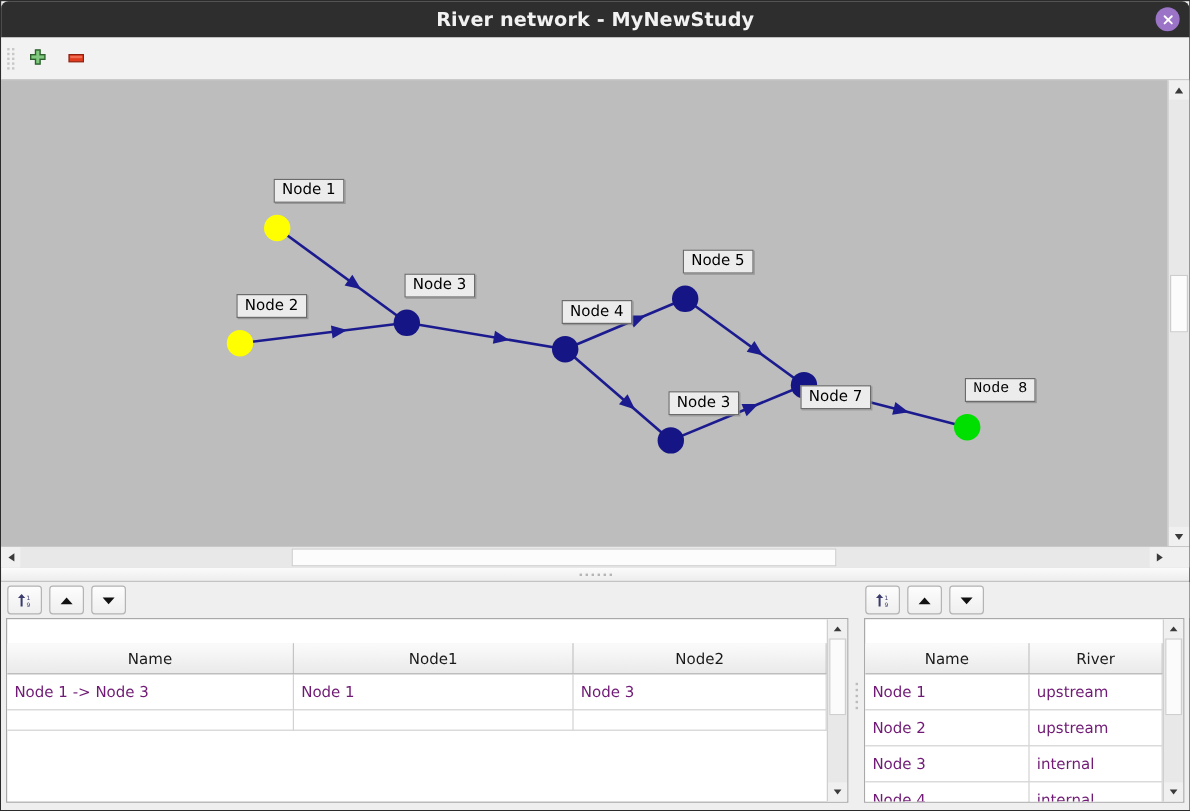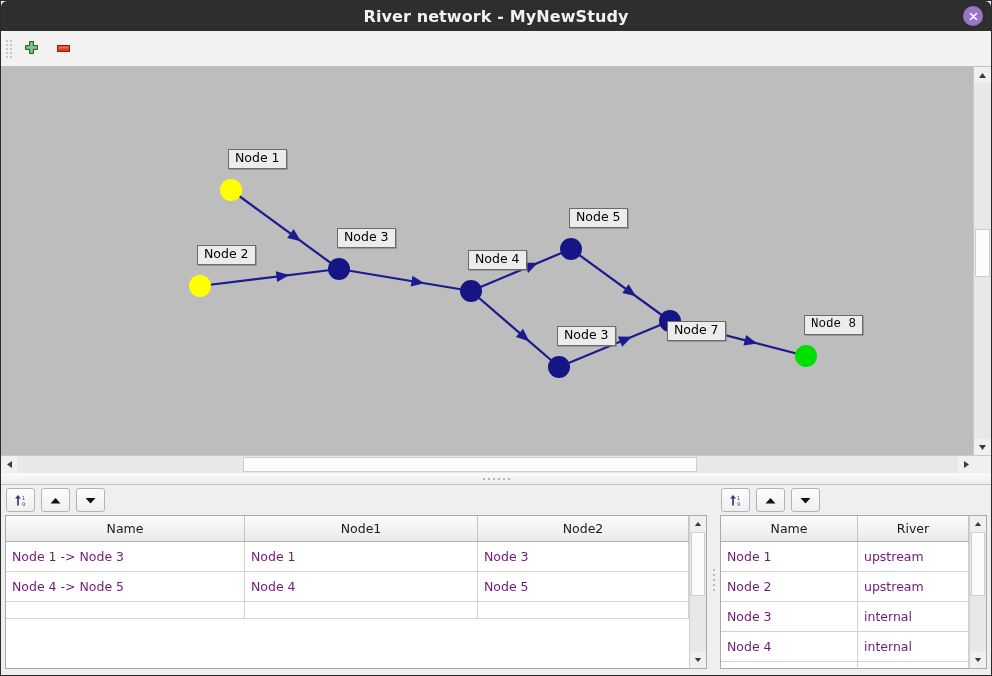--- a/index.html
+++ b/index.html
@@ -225,21 +225,21 @@
   }
   .table-box {
     flex: 1 1 auto;
     margin: 0 4px 6px 4px;
     background: #fff;
     border: 1px solid #a9a9a9;
     display: flex;
     min-height: 0;
     overflow: hidden;
   }
-  .table-scrollarea { flex: 1 1 auto; min-width: 0; display:flex; flex-direction:column; }
+  .table-scrollarea { flex: 1 1 auto; min-width: 0; display:flex; flex-direction:column;margin-top:20px; }
   table.grid {
     border-collapse: collapse;
     width: 100%;
     table-layout: fixed;
     font-size: 12.5px;
   }
   table.grid th {
     background: linear-gradient(to bottom, #fbfbfb, #eaeaea);
     border-right: 1px solid #c4c4c4;
     border-bottom: 1px solid #b0b0b0;
@@ -434,25 +434,20 @@
                   <th>Node2</th>
                 </tr>
               </thead>
             <tbody id="branch-body">
                 <tr>
                   <td>Node 1 -&gt; Node 3</td>
                   <td>Node 1</td>
                   <td>Node 3</td>
                 </tr>
                 <tr>
-                  <td>Node 4 -&gt; Node 5</td>
-                  <td>Node 4</td>
-                  <td>Node 5</td>
-                </tr>
-                <tr>
                   <td class="empty"></td>
                   <td class="empty"></td>
                   <td class="empty"></td>
                 </tr>
               </tbody>
           </table>
         </div>
         <div class="tbl-vscroll">
           <div class="sb-btn">
             <svg width="8" height="6" viewBox="0 0 8 6">

